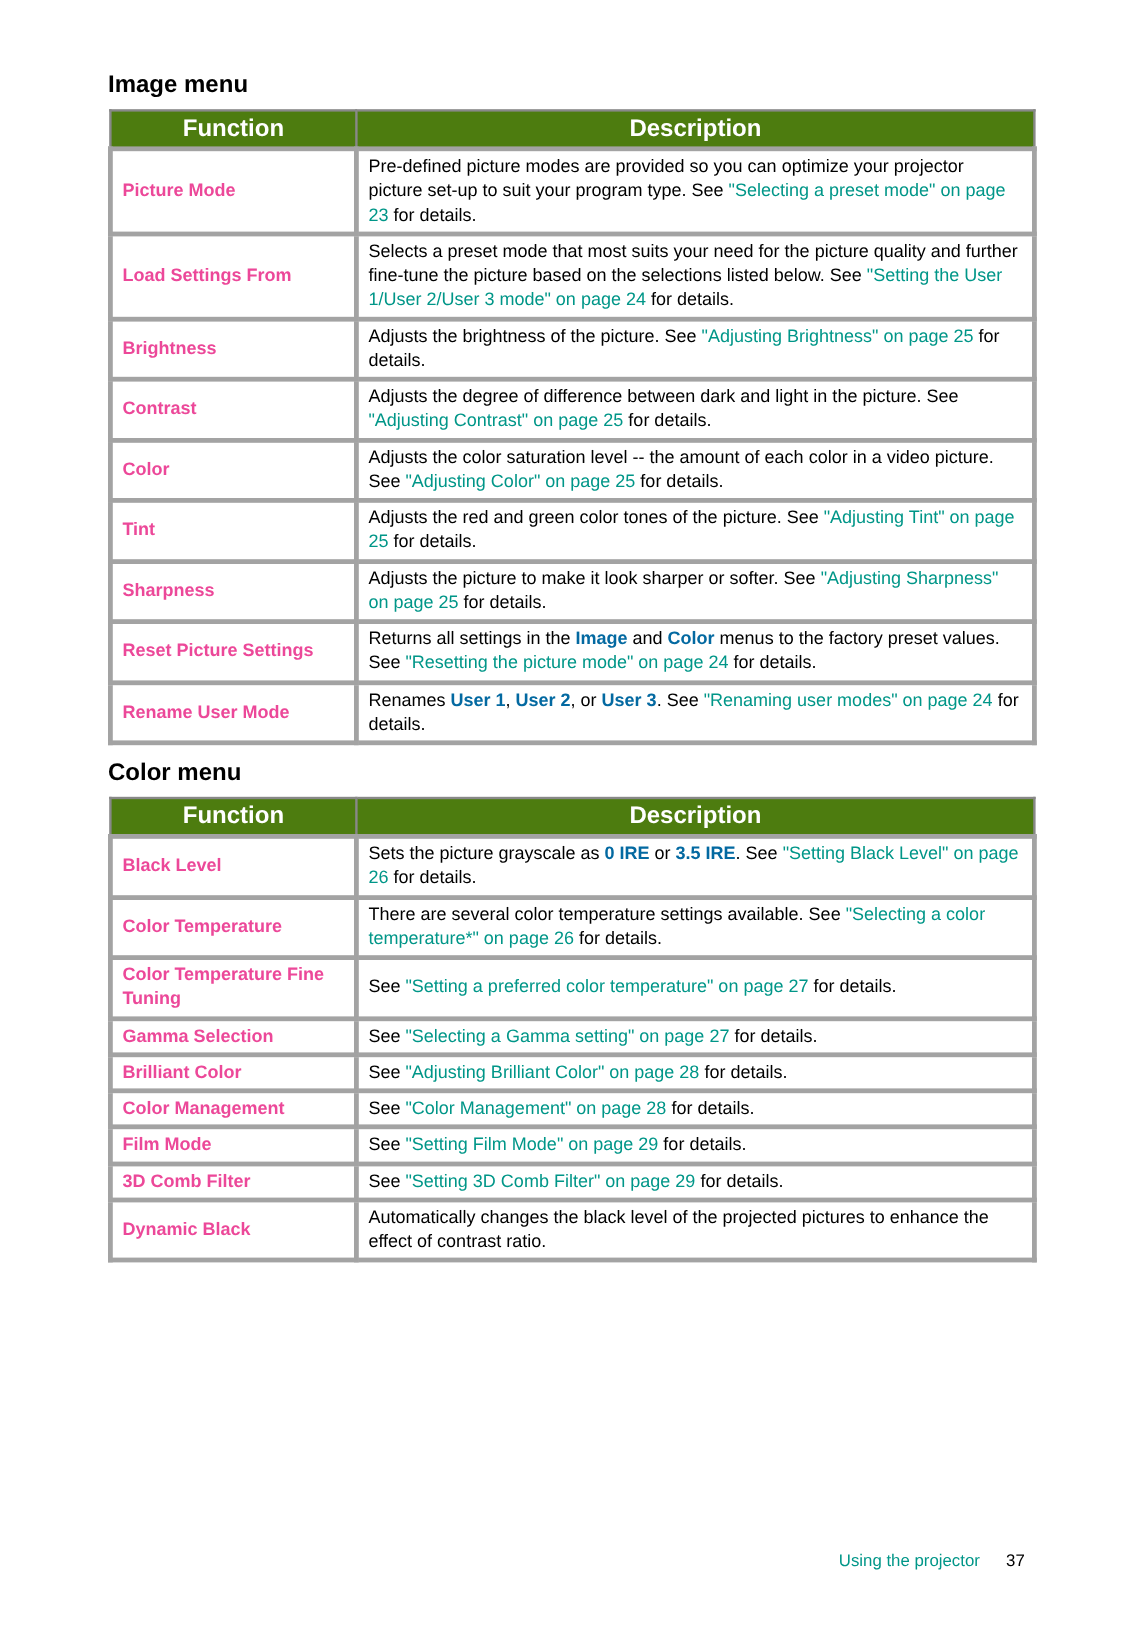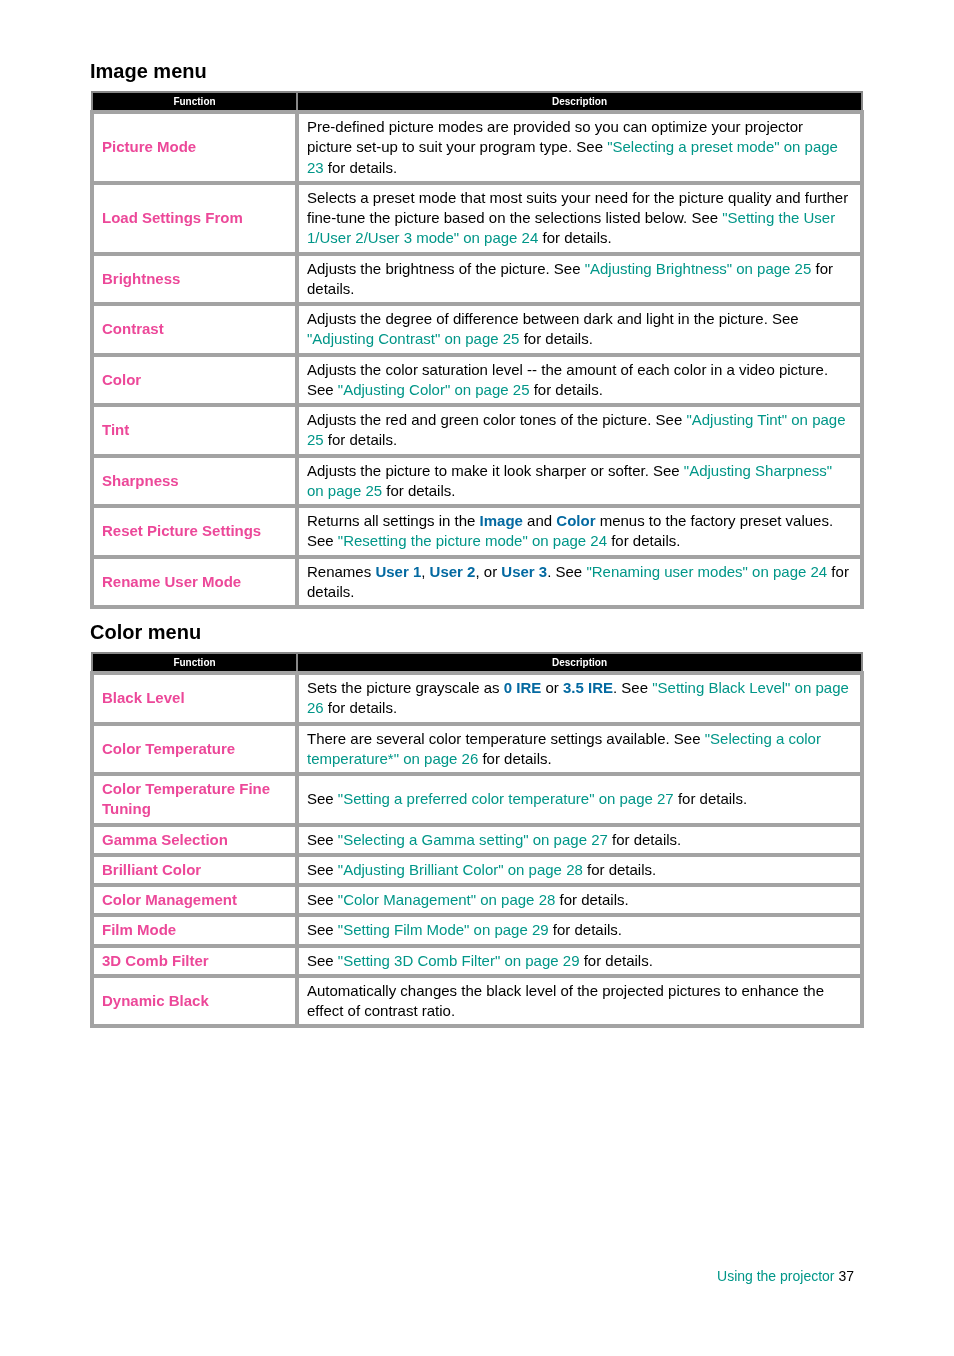--- a/index.html
+++ b/index.html
@@ -17,25 +17,25 @@
     margin: 0 0 8px 0;
     color: #000;
   }
   table {
     width: 100%;
     border-collapse: collapse;
     border: 2px solid #888;
     margin-bottom: 12px;
   }
   th {
-    background: #000000;
+    background: #4d7c0f;
     color: #fff;
     font-weight: bold;
     padding: 3px 8px;
-    font-size: 10px;
+    font-size: 20px;
     border: 2px solid #888;
   }
   th.func { width: 205px; }
   td {
     border: 4px solid #a3a3a3;
     padding: 3px 8px;
     vertical-align: middle;
     font-size: 15px;
     line-height: 1.35;
   }
@@ -46,21 +46,21 @@
   .link { color: #009688; }
   .bold { font-weight: bold; color:#0369a1; }
   .footer {
     position: relative;
     margin-top: 240px;
     text-align: right;
     font-size: 14px;
     color: #009688;
     padding-right: 10px;
   }
-  .footer .pagenum { color:#000; }
+  .footer .pagenum { color:#000; margin-left: 18px; }
 </style>
 </head>
 <body>
 
 <h2>Image menu</h2>
 
 <table>
   <thead>
     <tr>
       <th class="func">Function</th>

